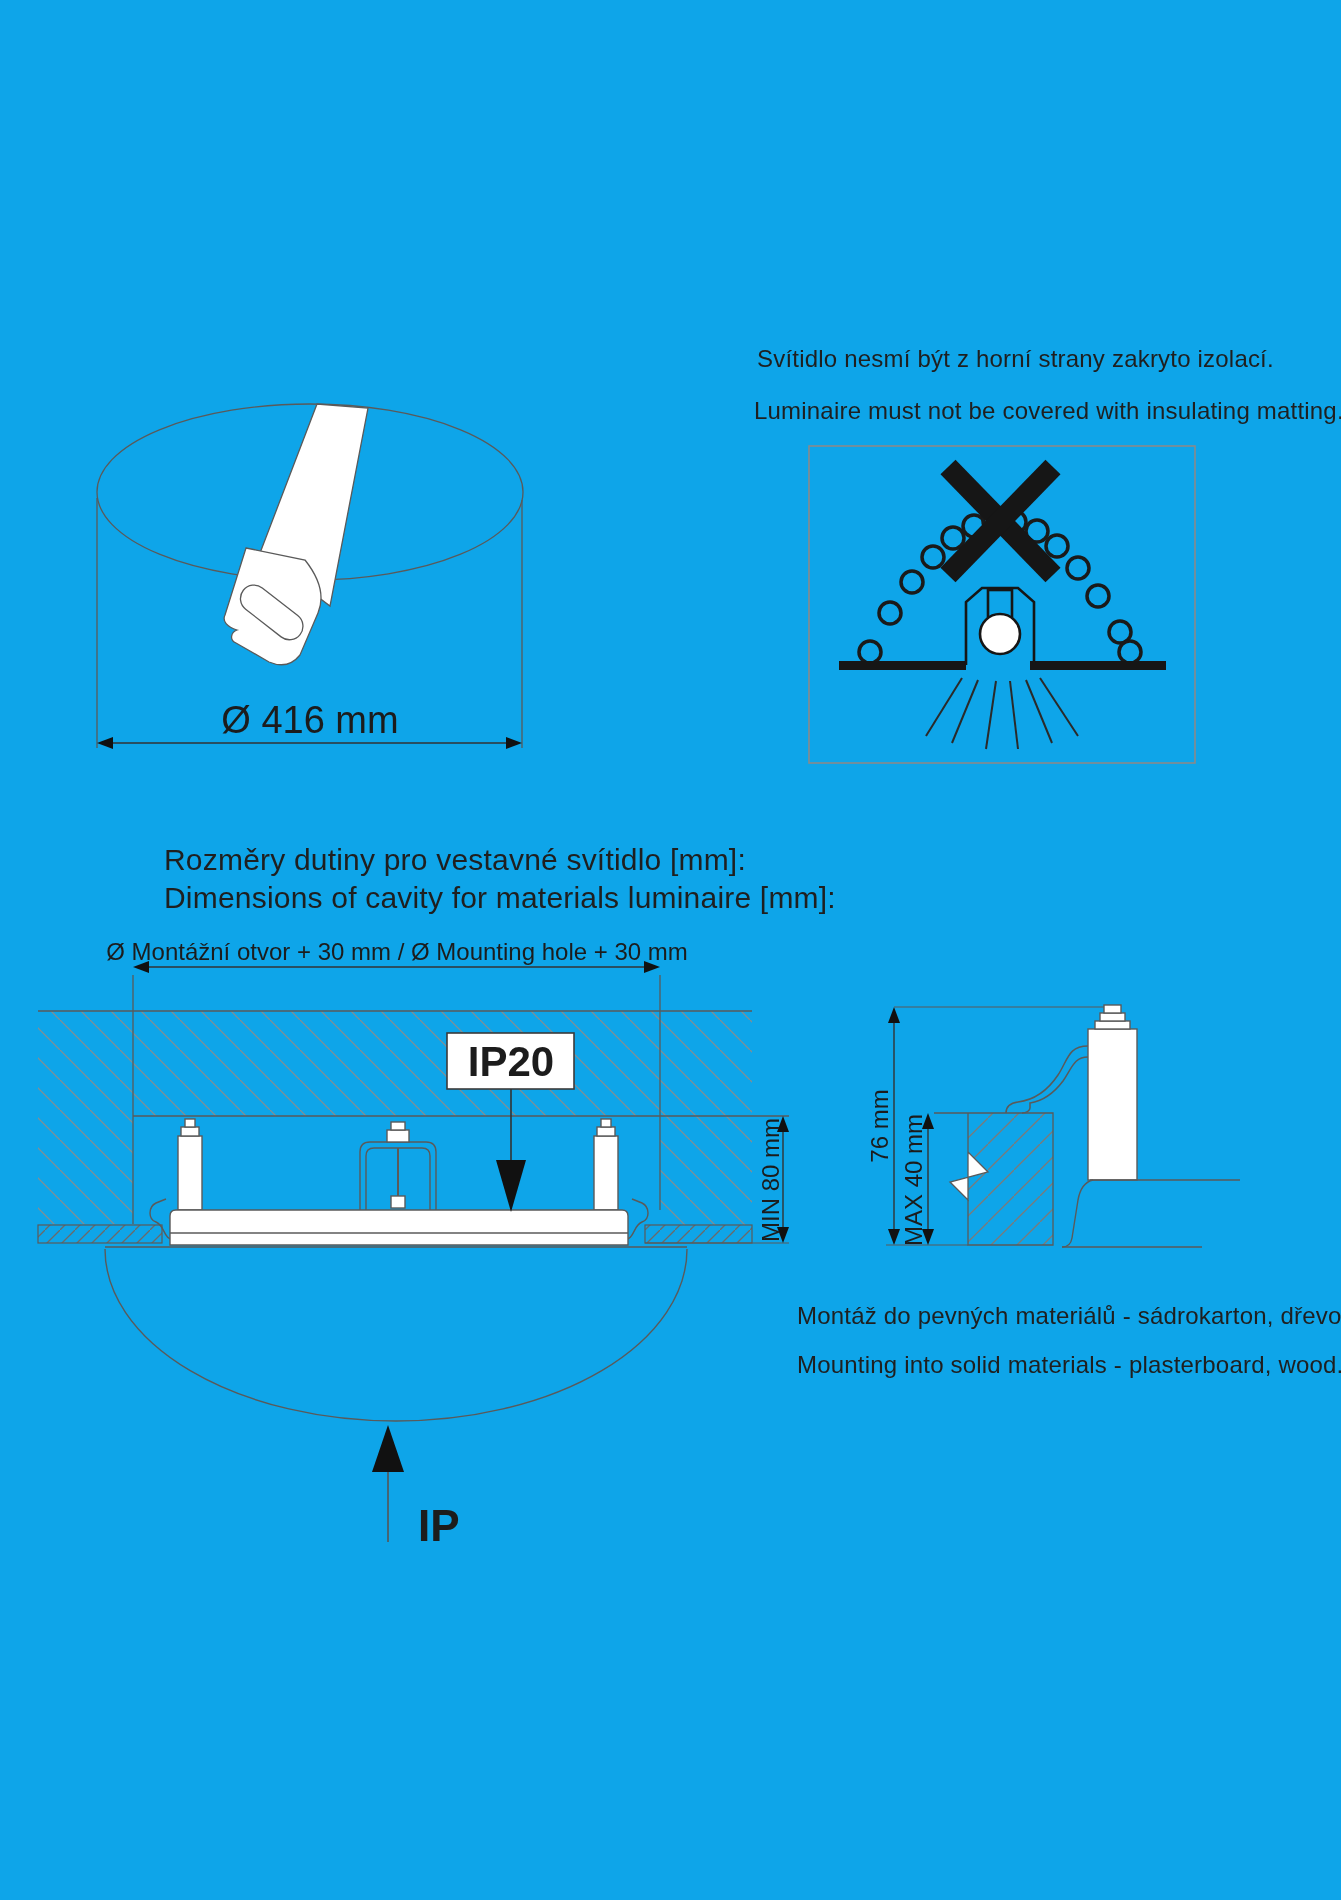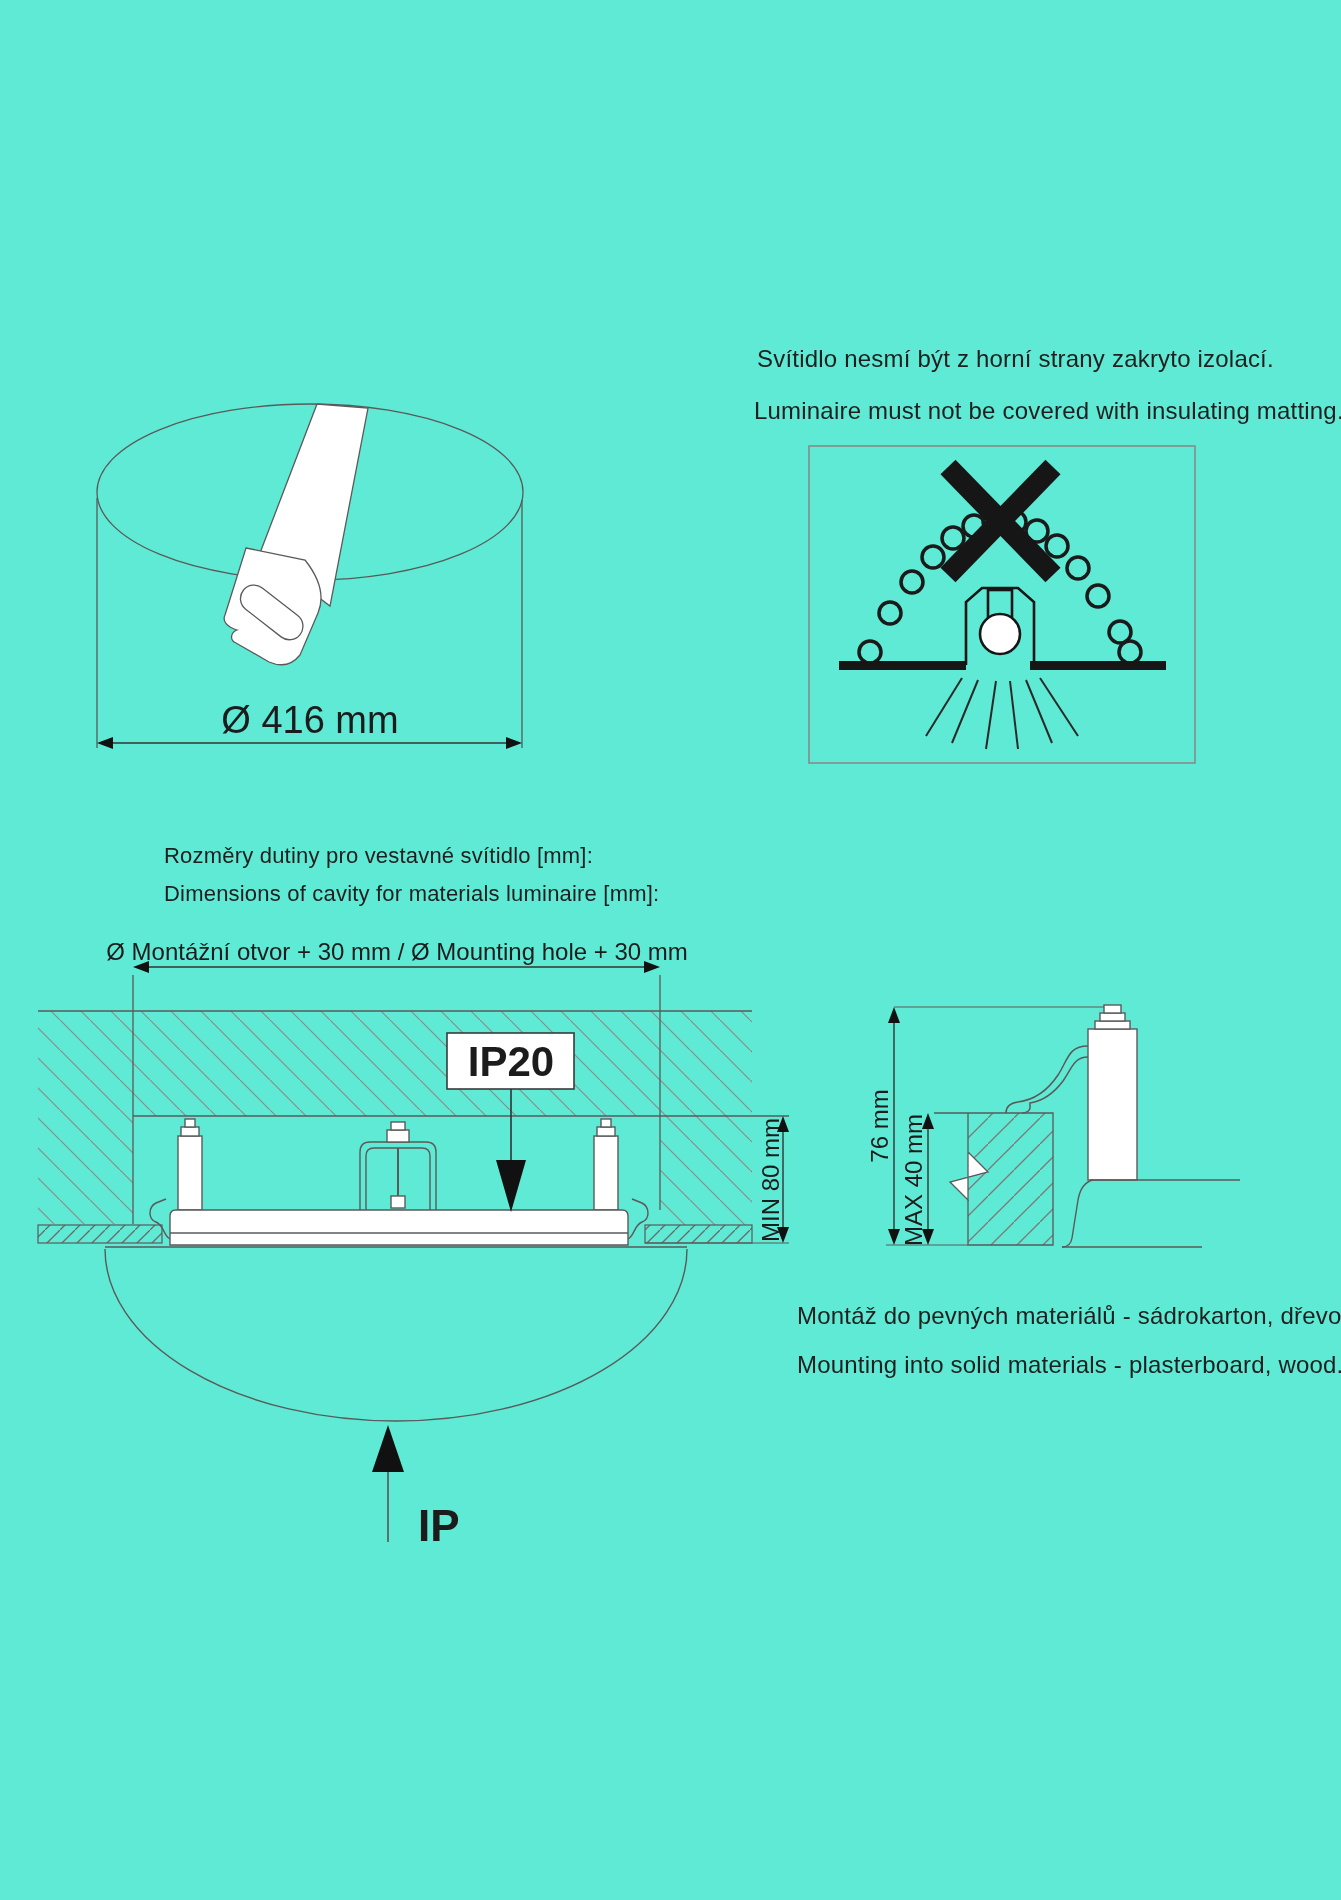--- a/index.html
+++ b/index.html
@@ -1,32 +1,32 @@
 <!DOCTYPE html>
 <html><head>
 <meta charset="utf-8">
 <style>
   html,body{margin:0;padding:0;background:#ffffff;}
   #page{
     position:relative;
     width:1341px;height:1900px;
-    background:#5eead4;
+    background:#0ea5e9;
     font-family:"Liberation Sans","DejaVu Sans",sans-serif;
     color:#1f1f1f;
     overflow:hidden;
   }
   #lineart{position:absolute;left:0;top:0;width:1341px;height:1900px;}
   .note{
     position:absolute;
     white-space:nowrap;
     font-size:24px;
     color:#1f1f1f;
     letter-spacing:0.2px;
   }
-  .heading{font-size:22px;}
+  .heading{font-size:30px;}
   svg text{font-family:"Liberation Sans","DejaVu Sans",sans-serif;fill:#1c1c1c;}
   .dimtext{font-size:24px;}
   .bigdim{font-size:38px;}
   .iptag{font-size:44px;font-weight:bold;}
   .ip20tag{font-size:42px;font-weight:bold;}
 </style>
 </head>
 <body>
 
 <div id="page">

